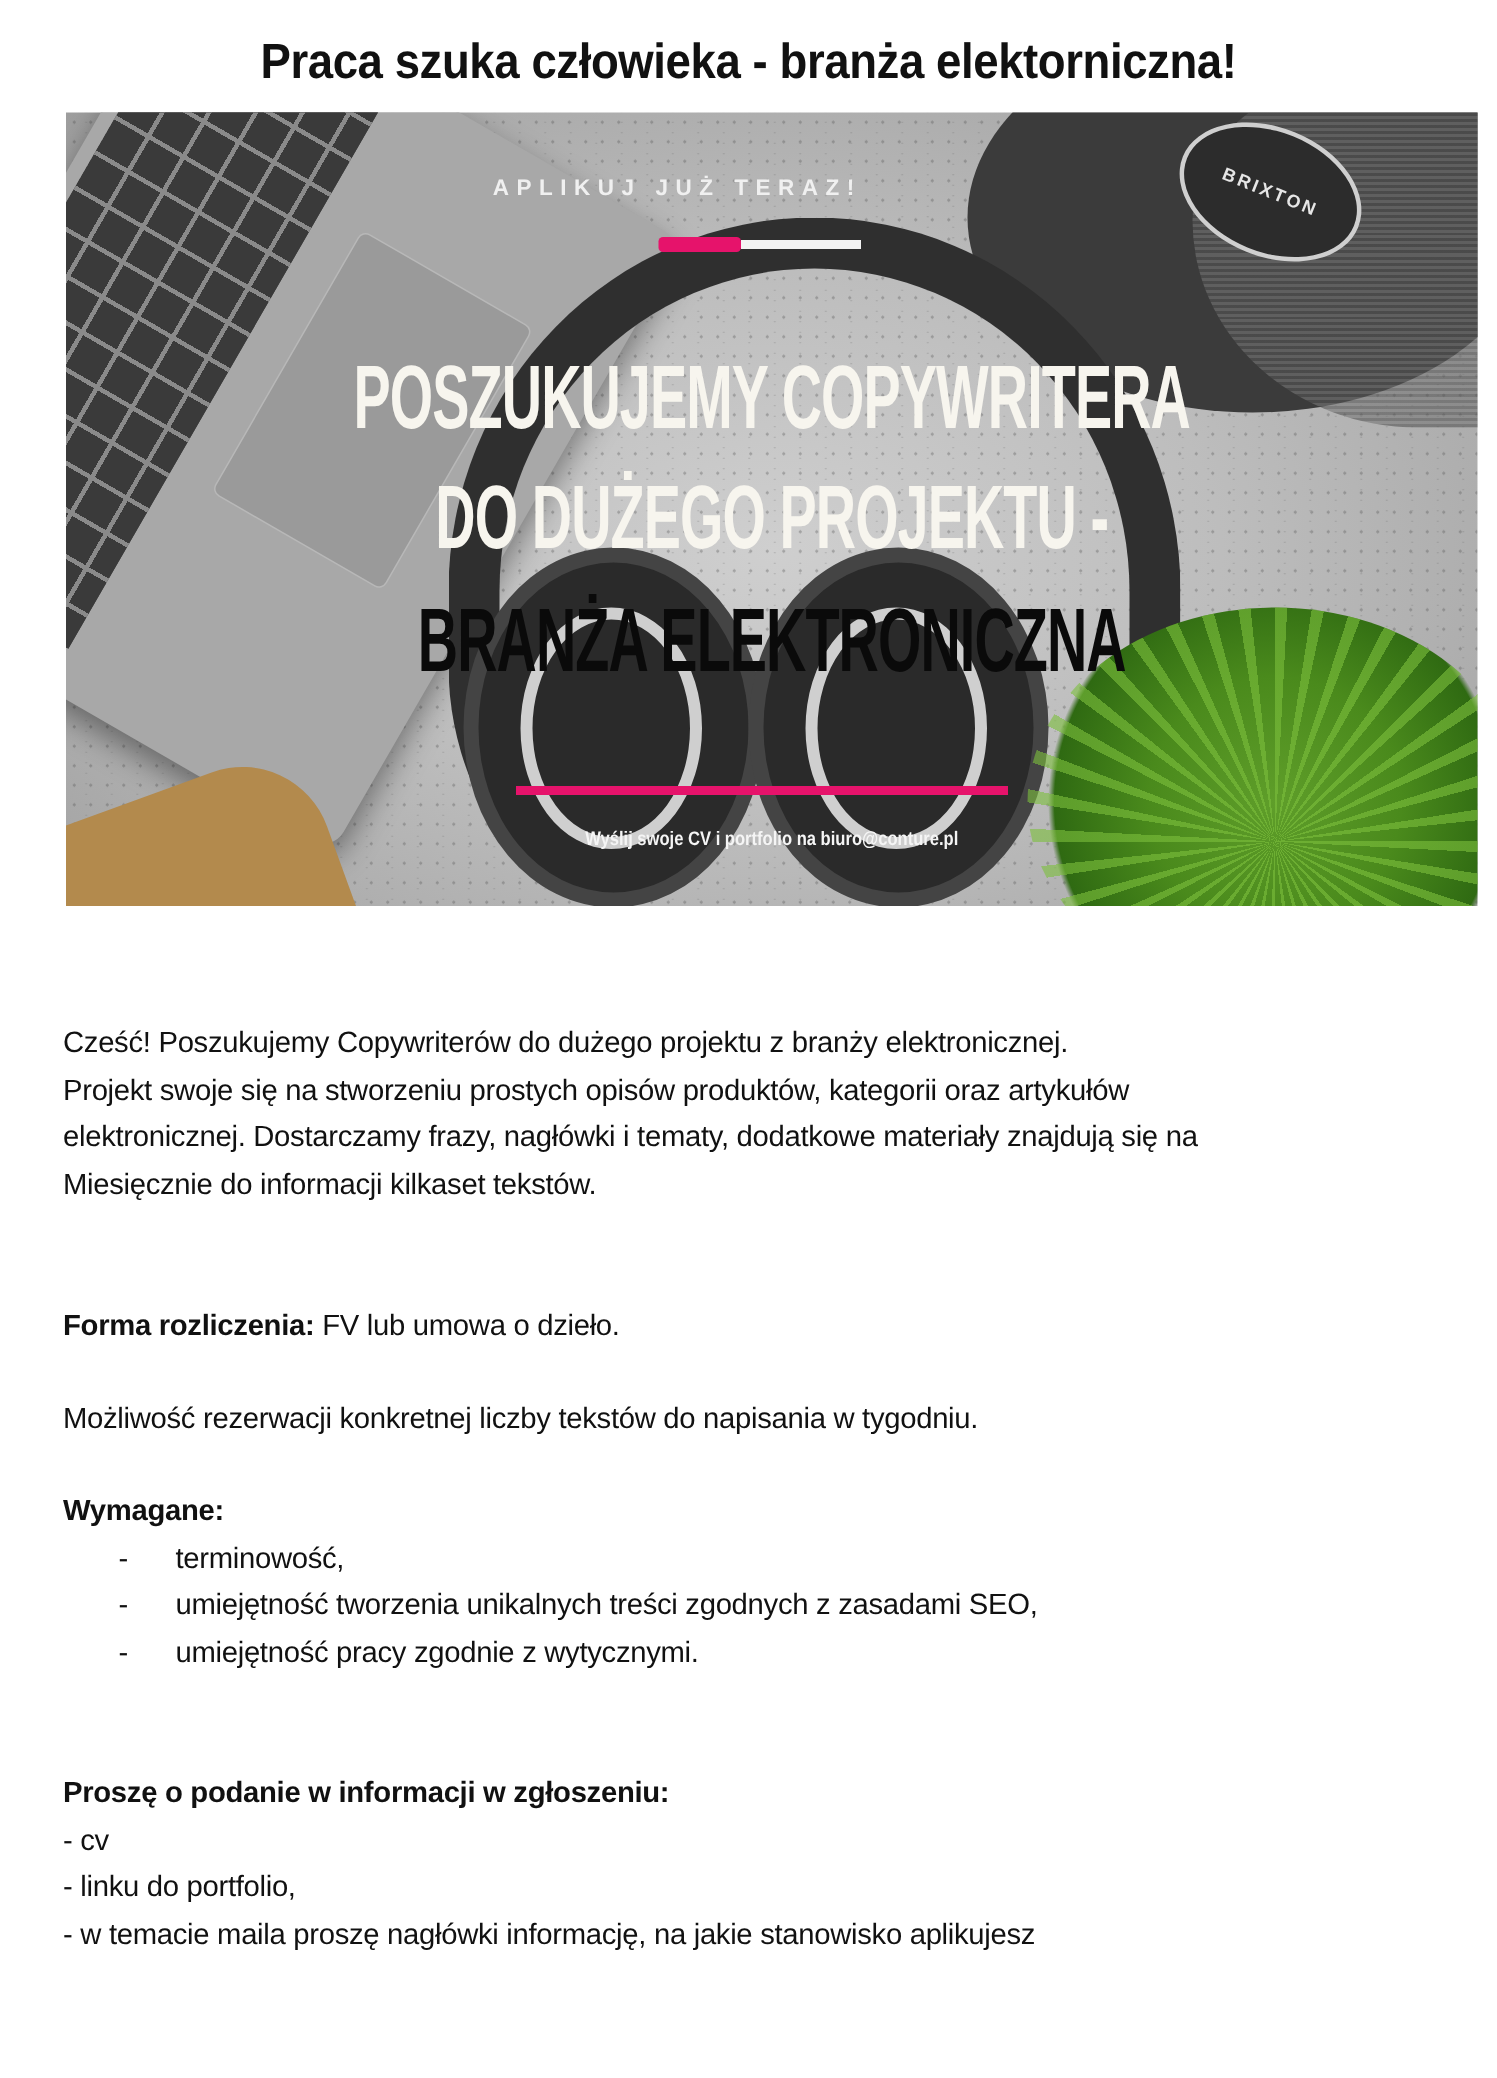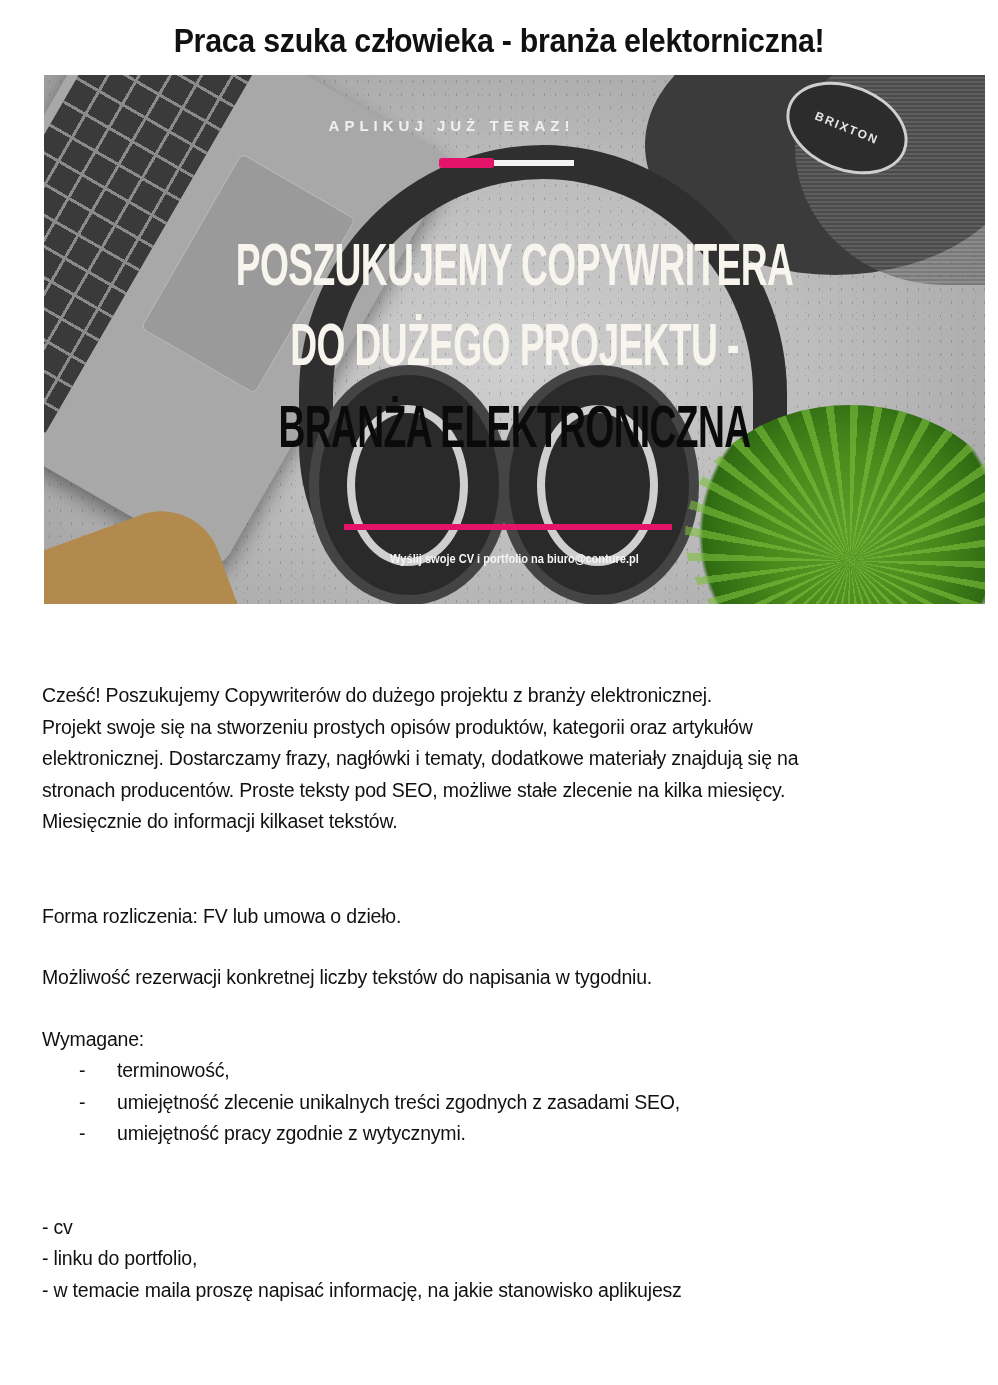--- a/index.html
+++ b/index.html
@@ -34,21 +34,21 @@
   .big { position:absolute; left:0; width:941px; text-align:center; font-family:"Liberation Sans", sans-serif; font-weight:bold; font-size:60px; letter-spacing:-1px; transform:scaleX(0.62); transform-origin:center; line-height:1; }
   .big.w { color:#f7f5ee; }
   .big.b { color:#0a0a0a; }
   .bar { position:absolute; left:300px; top:449px; width:328px; height:6px; background:#e6136b; }
   .cta { position:absolute; top:476px; left:0; width:941px; text-align:center; color:#f5f5f5; font-size:13px; font-weight:bold; transform:scaleX(0.85); }
   .content { position:absolute; left:42px; top:680px; width:940px; font-size:19.5px; line-height:31.5px; letter-spacing:-0.2px; }
   .content p { margin:0; }
   .gap1 { height:63px; }
   .gap2 { height:30px; }
   .gap3 { height:62px; }
-  b { font-weight:normal; }
+  b { font-weight:bold; }
   .dash { display:flex; }
   .dash .d { width:75px; padding-left:37px; box-sizing:border-box; }
 </style>
 </head>
 <body>
 
 <div class="title">Praca szuka człowieka - branża elektorniczna!</div>
 
 <div class="banner">
   <div class="speckle"></div>
@@ -74,37 +74,37 @@
   <div class="big w" style="top:240px;">DO DUŻEGO PROJEKTU -</div>
   <div class="big b" style="top:322px;">BRANŻA ELEKTRONICZNA</div>
   <div class="bar"></div>
   <div class="cta">Wyślij swoje CV i portfolio na biuro@conture.pl</div>
 </div>
 
 <div class="content">
   <p>Cześć! Poszukujemy Copywriterów do dużego projektu z branży elektronicznej.</p>
   <p>Projekt swoje się na stworzeniu prostych opisów produktów, kategorii  oraz artykułów</p>
   <p>elektronicznej.  Dostarczamy frazy, nagłówki i tematy, dodatkowe materiały znajdują się na</p>
-  <p>stronach producentów. Proste teksty pod SEO, możliwe stałe zlecenie na kilka miesięcy.</p>
   <p>Miesięcznie do informacji kilkaset tekstów.</p>
   <div class="gap1"></div>
   <p><b>Forma rozliczenia:</b><span> FV lub umowa o dzieło.</span></p>
   <div class="gap2"></div>
   <p>Możliwość rezerwacji konkretnej liczby tekstów do napisania w tygodniu.</p>
   <div class="gap2"></div>
   <p><b>Wymagane:</b></p>
   <p class="dash">
       <span class="d">-</span>
       <span>terminowość,</span>
     </p>
   <p class="dash">
       <span class="d">-</span>
-      <span>umiejętność zlecenie unikalnych treści zgodnych z zasadami SEO,</span>
+      <span>umiejętność tworzenia unikalnych treści zgodnych z zasadami SEO,</span>
     </p>
   <p class="dash">
       <span class="d">-</span>
       <span>umiejętność pracy zgodnie z wytycznymi.</span>
     </p>
   <div class="gap3"></div>
+  <p><b>Proszę o podanie w informacji w zgłoszeniu:</b></p>
   <p>- cv</p>
   <p>- linku do portfolio,</p>
-  <p>- w temacie maila proszę napisać informację, na jakie stanowisko aplikujesz</p>
+  <p>- w temacie maila proszę nagłówki informację, na jakie stanowisko aplikujesz</p>
 </div>
 
 </body></html>

